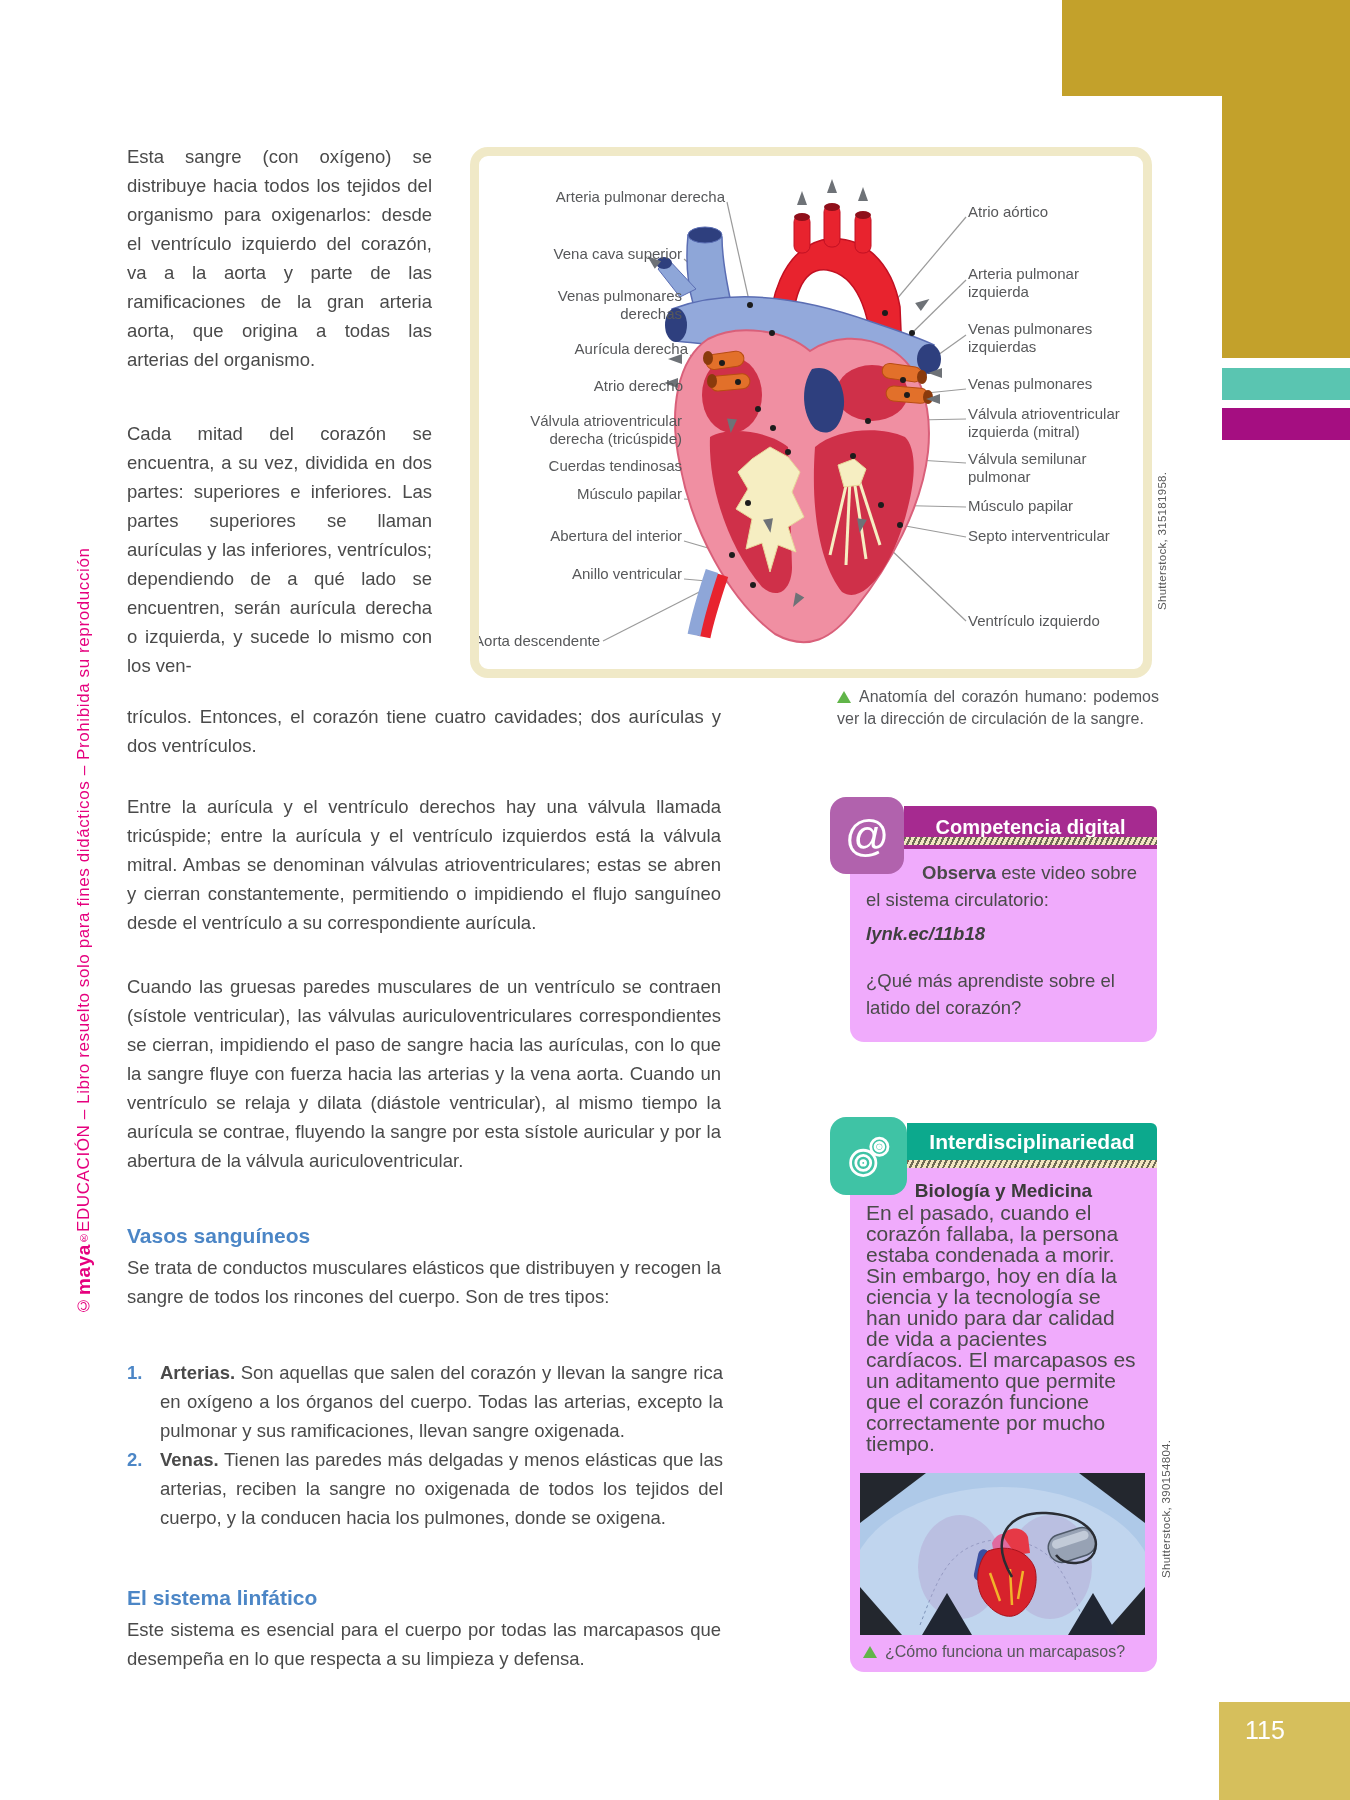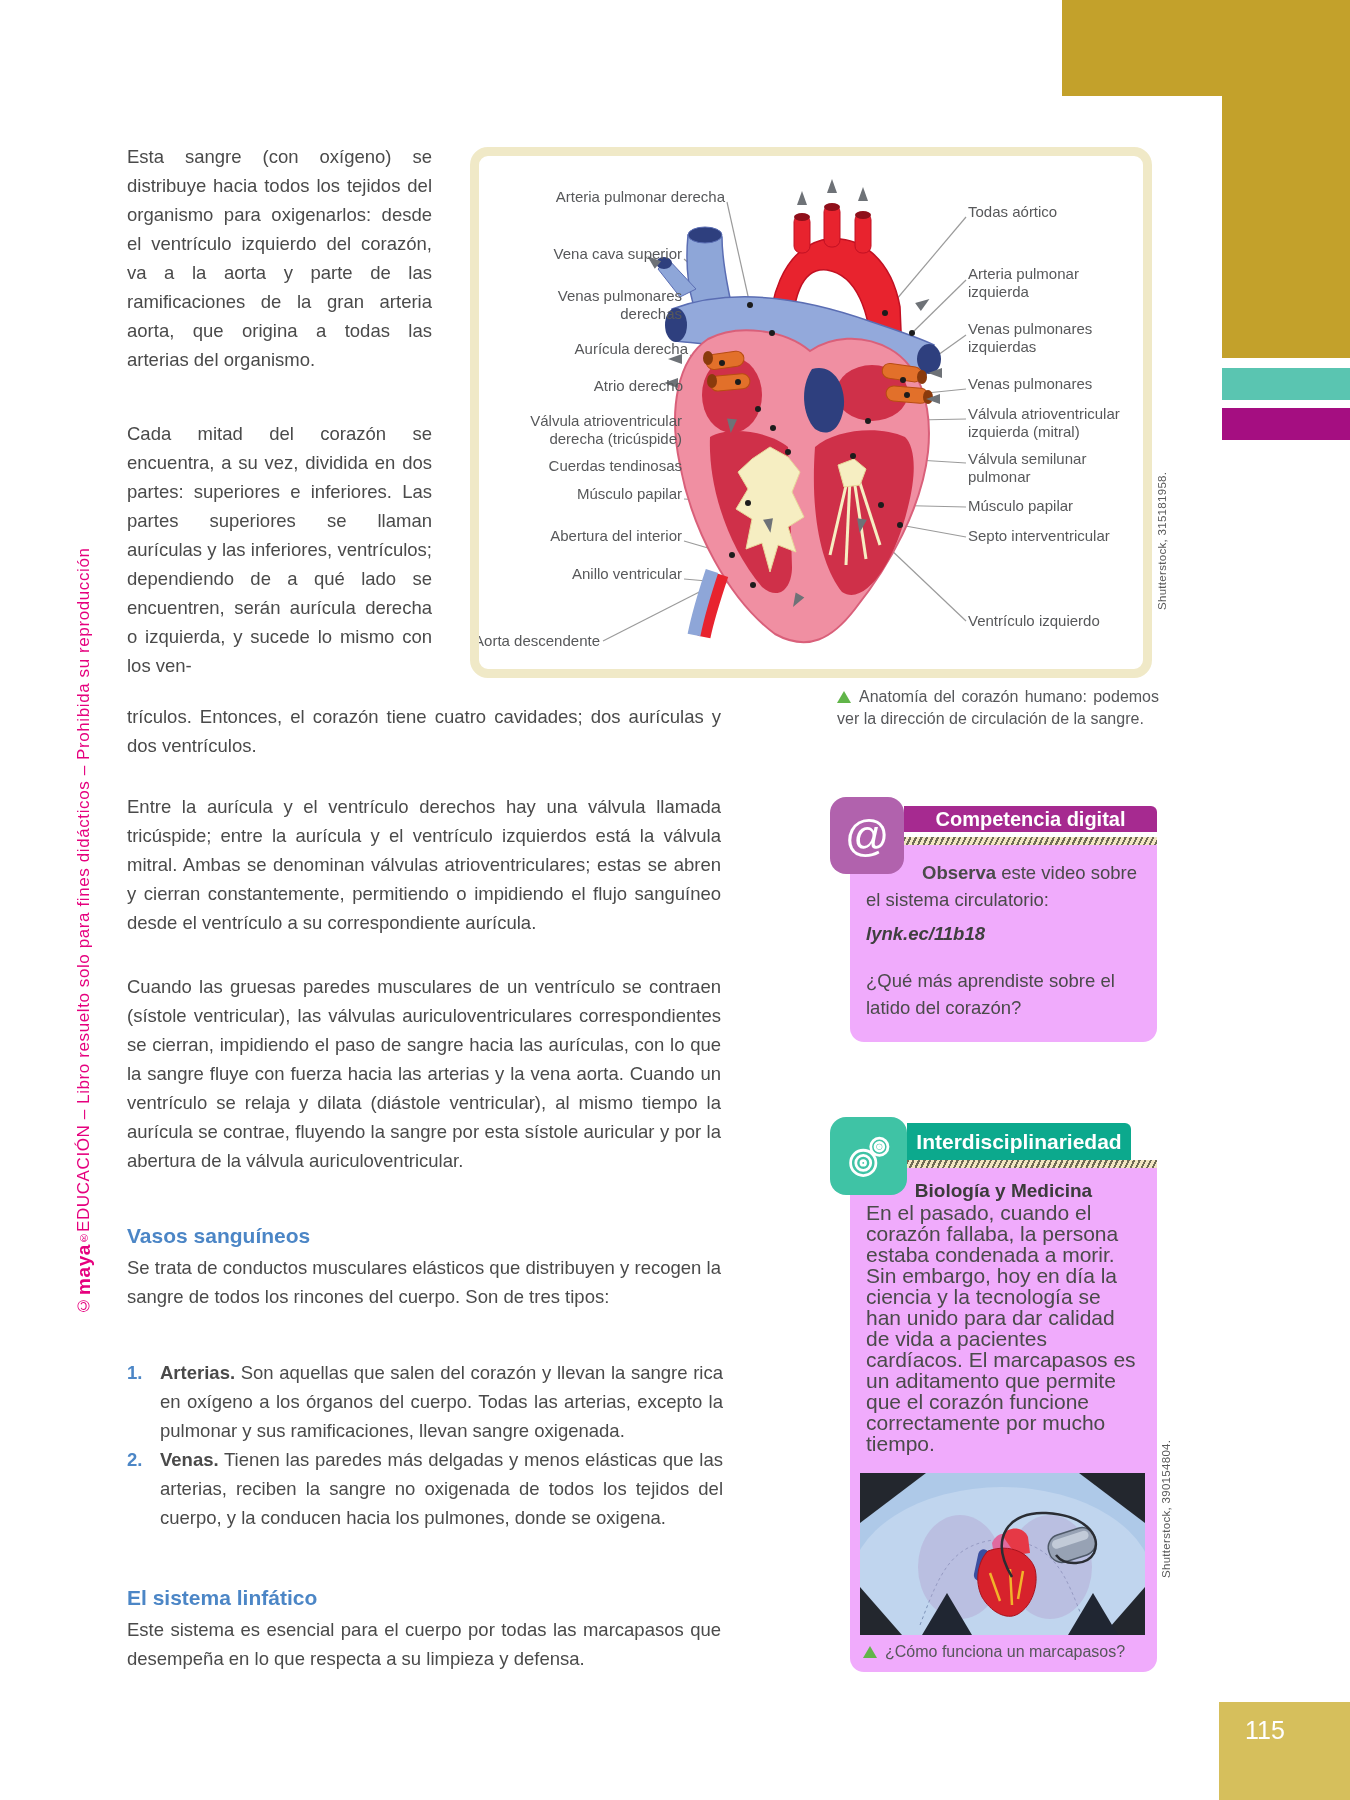--- a/index.html
+++ b/index.html
@@ -187,21 +187,21 @@
   <div class="abs fig-label lab-left wrap" style="right:470px; top:140px; width:140px;">Venas pulmonares derechas</div>
   <div class="abs fig-label lab-left" style="right:464px; top:193px;">Aurícula derecha</div>
   <div class="abs fig-label lab-left" style="right:469px; top:230px;">Atrio derecho</div>
   <div class="abs fig-label lab-left wrap" style="right:470px; top:265px; width:190px;">Válvula atrioventricular derecha (tricúspide)</div>
   <div class="abs fig-label lab-left" style="right:470px; top:310px;">Cuerdas tendinosas</div>
   <div class="abs fig-label lab-left" style="right:470px; top:338px;">Músculo papilar</div>
   <div class="abs fig-label lab-left" style="right:470px; top:380px;">Abertura del interior</div>
   <div class="abs fig-label lab-left" style="right:470px; top:418px;">Anillo ventricular</div>
   <div class="abs fig-label lab-left" style="right:552px; top:485px;">Aorta descendente</div>
 
-  <div class="abs fig-label lab-right" style="left:498px; top:56px;">Todas aórtico</div>
+  <div class="abs fig-label lab-right" style="left:498px; top:56px;">Atrio aórtico</div>
   <div class="abs fig-label lab-right wrap" style="left:498px; top:118px; width:135px;">Arteria pulmonar izquierda</div>
   <div class="abs fig-label lab-right wrap" style="left:498px; top:173px; width:140px;">Venas pulmonares izquierdas</div>
   <div class="abs fig-label lab-right" style="left:498px; top:228px;">Venas pulmonares</div>
   <div class="abs fig-label lab-right wrap" style="left:498px; top:258px; width:178px;">Válvula atrioventricular izquierda (mitral)</div>
   <div class="abs fig-label lab-right wrap" style="left:498px; top:303px; width:150px;">Válvula semilunar pulmonar</div>
   <div class="abs fig-label lab-right" style="left:498px; top:350px;">Músculo papilar</div>
   <div class="abs fig-label lab-right" style="left:498px; top:380px;">Septo interventricular</div>
   <div class="abs fig-label lab-right" style="left:498px; top:465px;">Ventrículo izquierdo</div>
 
   <div class="fig-border"></div>
@@ -213,33 +213,33 @@
   <span class="tri"></span><span>Anatomía del corazón humano: podemos ver la dirección de circulación de la sangre.</span>
 </div>
 
 <div class="abs cream-body" style="left:850px; top:845px; width:307px; height:197px; border-radius:0 0 14px 14px; padding:14px 18px 0 16px;">
   <div style="font-size:18.5px; line-height:27px; color:#4a4a4a; text-indent:56px;">
     <b>Observa</b><span> este video sobre el sistema circulatorio:</span>
   </div>
   <div style="font-size:18.5px; font-weight:bold; font-style:italic; color:#3f3f3f; margin-top:10px;">lynk.ec/11b18</div>
   <div style="font-size:18.5px; line-height:27px; color:#4a4a4a; margin-top:22px;">¿Qué más aprendiste sobre el latido del corazón?</div>
 </div>
-<div class="abs box-header" style="left:904px; top:806px; width:253px; height:26px; background:#a62a90; font-size:20px; border-radius:0 6px 0 0;">
+<div class="abs box-header" style="left:904px; top:806px; width:253px; height:43px; background:#a62a90; font-size:20px; border-radius:0 6px 0 0;">
   <span>Competencia digital</span>
 </div>
 <div class="abs hatch" style="left:904px; top:837px; width:253px; height:8px;"></div>
 <div class="abs" style="left:830px; top:797px; width:74px; height:77px; background:#b162ad; border-radius:16px; display:flex; align-items:center; justify-content:center;">
   <span style="color:#ffffff; font-size:44px; line-height:1;">@</span>
 </div>
 
 <div class="abs cream-body" style="left:850px; top:1168px; width:307px; height:504px; border-radius:0 0 14px 14px; padding:12px 16px 0 16px;">
   <div style="font-size:19px; font-weight:bold; color:#3b3b3b; text-align:center;">Biología y Medicina</div>
   <div style="font-size:21px; line-height:21px; color:#4a4a4a; margin-top:0;">En el pasado, cuando el corazón fallaba, la persona estaba condenada a morir. Sin embargo, hoy en día la ciencia y la tecnología se han unido para dar calidad de vida a pacientes cardíacos. El marcapasos es un aditamento que permite que el corazón funcione correctamente por mucho tiempo.</div>
 </div>
-<div class="abs box-header" style="left:907px; top:1123px; width:224px; height:37px; background:#0ca98d; font-size:21px; border-radius:0 6px 0 0;">
+<div class="abs box-header" style="left:907px; top:1123px; width:250px; height:37px; background:#0ca98d; font-size:21px; border-radius:0 6px 0 0;">
   <span>Interdisciplinariedad</span>
 </div>
 <div class="abs hatch" style="left:907px; top:1160px; width:250px; height:8px;"></div>
 <div class="abs" style="left:830px; top:1117px; width:77px; height:78px; background:#3fc3a5; border-radius:16px; display:flex; align-items:center; justify-content:center;">
   <svg width="46" height="46" viewBox="0 0 40 40" fill="none" stroke="#ffffff" stroke-width="2.4">
     <circle cx="15" cy="26" r="11"></circle>
       <circle cx="15" cy="26" r="6.5"></circle>
       <circle cx="15" cy="26" r="2"></circle>
     <circle cx="29" cy="12" r="7.5"></circle>
       <circle cx="29" cy="12" r="3.8"></circle>

